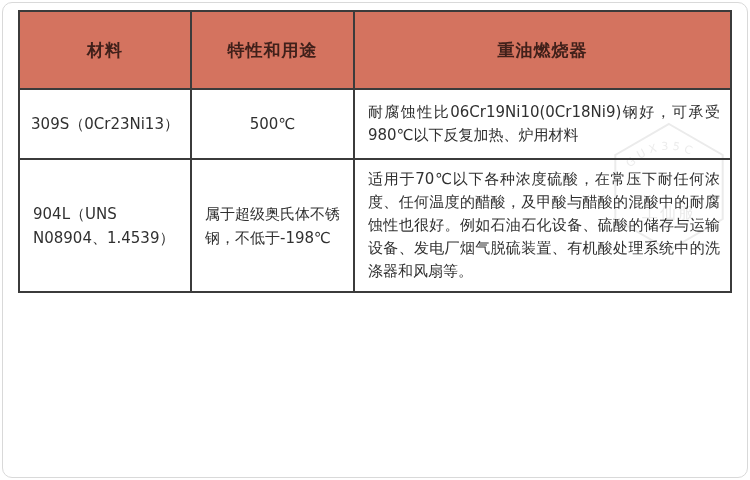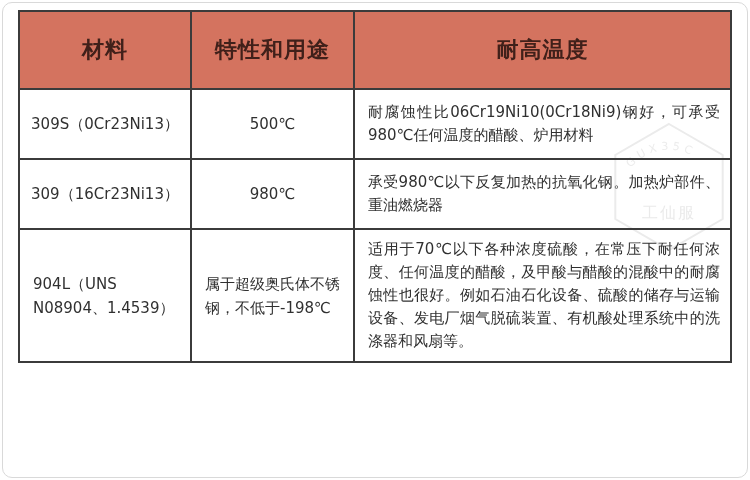--- a/index.html
+++ b/index.html
@@ -15,21 +15,21 @@
   }
   
   .watermark{position:absolute;left:594px;top:120px;width:150px;height:135px;z-index:1;}
   table.spec{
     position:absolute;left:18px;top:10px;width:712px;
     border-collapse:collapse;table-layout:fixed;z-index:2;background:transparent;
   }
   th,td{border:2px solid #3b3b3b;box-sizing:border-box;}
   th{
     background:#d4735f;color:#40201a;
-    font-size:22px;font-weight:bold;height:78px;text-align:center;vertical-align:middle;
+    font-size:17px;font-weight:bold;height:78px;text-align:center;vertical-align:middle;
     letter-spacing:1px;
   }
   td{font-size:15px;color:#303030;background:transparent;}
   tr.row td{height:70px;}
   tr.row-last td{height:102px;}
   td.c-mat,td.c-temp{text-align:center;vertical-align:middle;padding:12px 8px;line-height:23px;}
   td.c-mat-left,td.c-temp-left{
     text-align:left;vertical-align:middle;padding:4px 8px 4px 13px;line-height:24px;
   }
   td.c-desc{
@@ -62,33 +62,28 @@
   <table class="spec">
     <colgroup>
       <col style="width:172px">
       <col style="width:163px">
       <col style="width:377px">
     </colgroup>
     <thead>
       <tr>
         <th>材料</th>
         <th>特性和用途</th>
-        <th>耐高温度</th>
+        <th>重油燃烧器</th>
       </tr>
     </thead>
     <tbody>
       <tr class="row">
         <td class="c-mat">309S（0Cr23Ni13）</td>
         <td class="c-temp">500℃</td>
-        <td class="c-desc">耐腐蚀性比06Cr19Ni10(0Cr18Ni9)钢好，可承受980℃任何温度的醋酸、炉用材料</td>
-      </tr>
-      <tr class="row">
-        <td class="c-mat">309（16Cr23Ni13）</td>
-        <td class="c-temp">980℃</td>
-        <td class="c-desc">承受980℃以下反复加热的抗氧化钢。加热炉部件、重油燃烧器</td>
+        <td class="c-desc">耐腐蚀性比06Cr19Ni10(0Cr18Ni9)钢好，可承受980℃以下反复加热、炉用材料</td>
       </tr>
       <tr class="row-last">
         <td class="c-mat-left">904L（UNS N08904、1.4539）</td>
         <td class="c-temp-left">属于超级奥氏体不锈钢，不低于-198℃</td>
         <td class="c-desc">适用于70℃以下各种浓度硫酸，在常压下耐任何浓度、任何温度的醋酸，及甲酸与醋酸的混酸中的耐腐蚀性也很好。例如石油石化设备、硫酸的储存与运输设备、发电厂烟气脱硫装置、有机酸处理系统中的洗涤器和风扇等。</td>
       </tr>
     </tbody>
   </table>
 </div>
 

